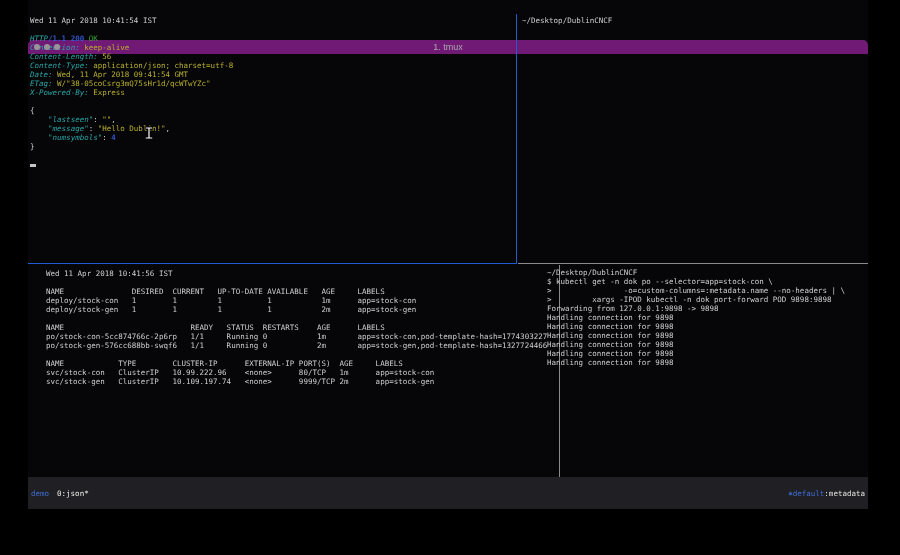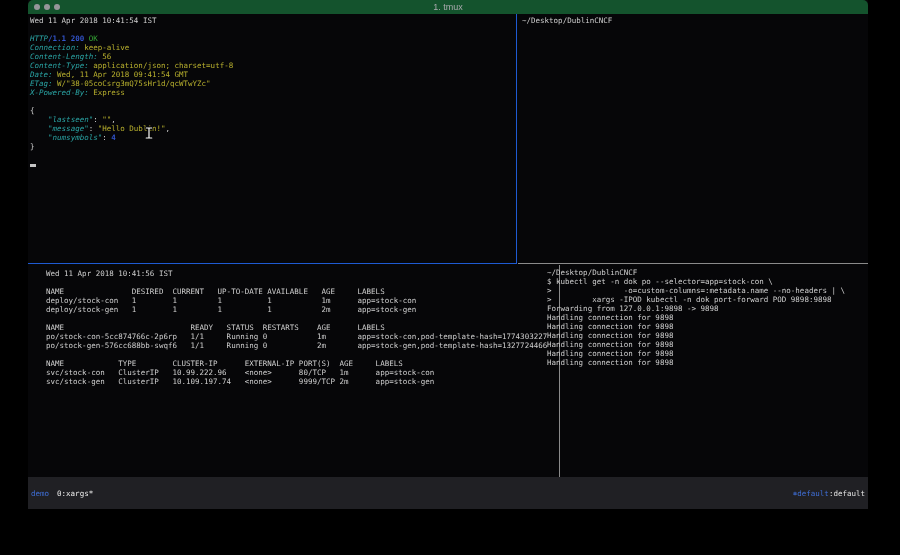--- a/index.html
+++ b/index.html
@@ -3,22 +3,22 @@
 <meta charset="utf-8">
 <style>
   * { margin:0; padding:0; box-sizing:border-box; }
   body { background:#000; }
   .screen {
     position:relative; width:900px; height:555px; background:#000;
     overflow:hidden; font-family:"DejaVu Sans Mono","Liberation Mono",monospace;
   }
   .window { position:absolute; left:28px; top:0; width:840px; height:509px; background:#060608; }
   .titlebar {
-    position:relative; height:14px; background:#14532d;
-    border-radius:5px 5px 0 0; display:flex; align-items:center;
+    position:relative; height:14px; background:#701a75;
+    border-radius:5px 5px 0 0; display:flex; align-items:center;margin-top:40px;
   }
   .lights { display:flex; gap:4px; padding-left:6px; z-index:2; }
   .light { width:6px; height:6px; border-radius:50%; background:#96969a; }
   .title {
     position:absolute; left:0; right:0; text-align:center;
     font-family:"Liberation Sans",sans-serif; font-size:9px; color:#aaaaae;
   }
   .panes { position:absolute; top:14px; left:0; right:0; bottom:14px; }
   .pane {
     position:absolute; overflow:hidden; white-space:pre;
@@ -68,26 +68,26 @@
     <div class="panes">
       <div class="pane pane-tl"><div class="tline"><span class="w">Wed 11 Apr 2018 10:41:54 IST</span></div><div class="tline">&nbsp;</div><div class="tline"><span class="c">HTTP</span><span class="b">/1.1 200</span><span class="w"> </span><span class="g">OK</span></div><div class="tline"><span class="c">Connection:</span><span class="y"> keep-alive</span></div><div class="tline"><span class="c">Content-Length:</span><span class="y"> 56</span></div><div class="tline"><span class="c">Content-Type:</span><span class="y"> application/json; charset=utf-8</span></div><div class="tline"><span class="c">Date:</span><span class="y"> Wed, 11 Apr 2018 09:41:54 GMT</span></div><div class="tline"><span class="c">ETag:</span><span class="y"> W/"38-05coCsrg3mQ75sHr1d/qcWTwYZc"</span></div><div class="tline"><span class="c">X-Powered-By:</span><span class="y"> Express</span></div><div class="tline">&nbsp;</div><div class="tline"><span class="w">{</span></div><div class="tline"><span class="w">    </span><span class="c">"lastseen"</span><span class="w">: </span><span class="y">""</span><span class="w">,</span></div><div class="tline"><span class="w">    </span><span class="c">"message"</span><span class="w">: </span><span class="y">"Hello Dublin!"</span><span class="w">,</span></div><div class="tline"><span class="w">    </span><span class="c">"numsymbols"</span><span class="w">: </span><span class="b">4</span></div><div class="tline"><span class="w">}</span></div><div class="tline">&nbsp;</div><div class="tline"><span class="cursor"></span></div></div>
       <div class="pane pane-tr"><div class="tline"><span class="w">~/Desktop/DublinCNCF</span></div></div>
       <div class="pane pane-bl"><div class="tline"><span class="w">Wed 11 Apr 2018 10:41:56 IST</span></div><div class="tline">&nbsp;</div><div class="tline"><span class="w">NAME               DESIRED  CURRENT   UP-TO-DATE AVAILABLE   AGE     LABELS</span></div><div class="tline"><span class="w">deploy/stock-con   1        1         1          1           1m      app=stock-con</span></div><div class="tline"><span class="w">deploy/stock-gen   1        1         1          1           2m      app=stock-gen</span></div><div class="tline">&nbsp;</div><div class="tline"><span class="w">NAME                            READY   STATUS  RESTARTS    AGE      LABELS</span></div><div class="tline"><span class="w">po/stock-con-5cc874766c-2p6rp   1/1     Running 0           1m       app=stock-con,pod-template-hash=1774303227</span></div><div class="tline"><span class="w">po/stock-gen-576cc688bb-swqf6   1/1     Running 0           2m       app=stock-gen,pod-template-hash=1327724466</span></div><div class="tline">&nbsp;</div><div class="tline"><span class="w">NAME            TYPE        CLUSTER-IP      EXTERNAL-IP PORT(S)  AGE     LABELS</span></div><div class="tline"><span class="w">svc/stock-con   ClusterIP   10.99.222.96    &lt;none&gt;      80/TCP   1m      app=stock-con</span></div><div class="tline"><span class="w">svc/stock-gen   ClusterIP   10.109.197.74   &lt;none&gt;      9999/TCP 2m      app=stock-gen</span></div></div>
       <div class="pane pane-br"><div class="tline"><span class="w">~/Desktop/DublinCNCF</span></div><div class="tline"><span class="w">$ kubectl get -n dok po --selector=app=stock-con \</span></div><div class="tline"><span class="w">&gt;                -o=custom-columns=:metadata.name --no-headers | \</span></div><div class="tline"><span class="w">&gt;         xargs -IPOD kubectl -n dok port-forward POD 9898:9898</span></div><div class="tline"><span class="w">Forwarding from 127.0.0.1:9898 -&gt; 9898</span></div><div class="tline"><span class="w">Handling connection for 9898</span></div><div class="tline"><span class="w">Handling connection for 9898</span></div><div class="tline"><span class="w">Handling connection for 9898</span></div><div class="tline"><span class="w">Handling connection for 9898</span></div><div class="tline"><span class="w">Handling connection for 9898</span></div><div class="tline"><span class="w">Handling connection for 9898</span></div></div>
     </div>
 
     <div class="statusbar">
       <div class="sb-left">
         <span class="session">demo</span>
-        <span class="wtab">0:xargs*</span>
+        <span class="wtab">0:json*</span>
       </div>
       <div class="sb-right">
         <span class="kblue">⎈</span>
         <span class="kblue">default</span>
-        <span class="kns">:default</span>
+        <span class="kns">:metadata</span>
       </div>
     </div>
 
   </div>
 
   <div class="mouse-cursor">
     <svg width="8" height="12" viewBox="0 0 8 12">
       <path d="M1.2 1h5.6 M4 1v10 M1.2 11h5.6" stroke="#000" stroke-width="2.6" fill="none" stroke-linecap="round"></path>
       <path d="M1.2 1h5.6 M4 1v10 M1.2 11h5.6" stroke="#fff" stroke-width="1.2" fill="none" stroke-linecap="round"></path>
     </svg>

